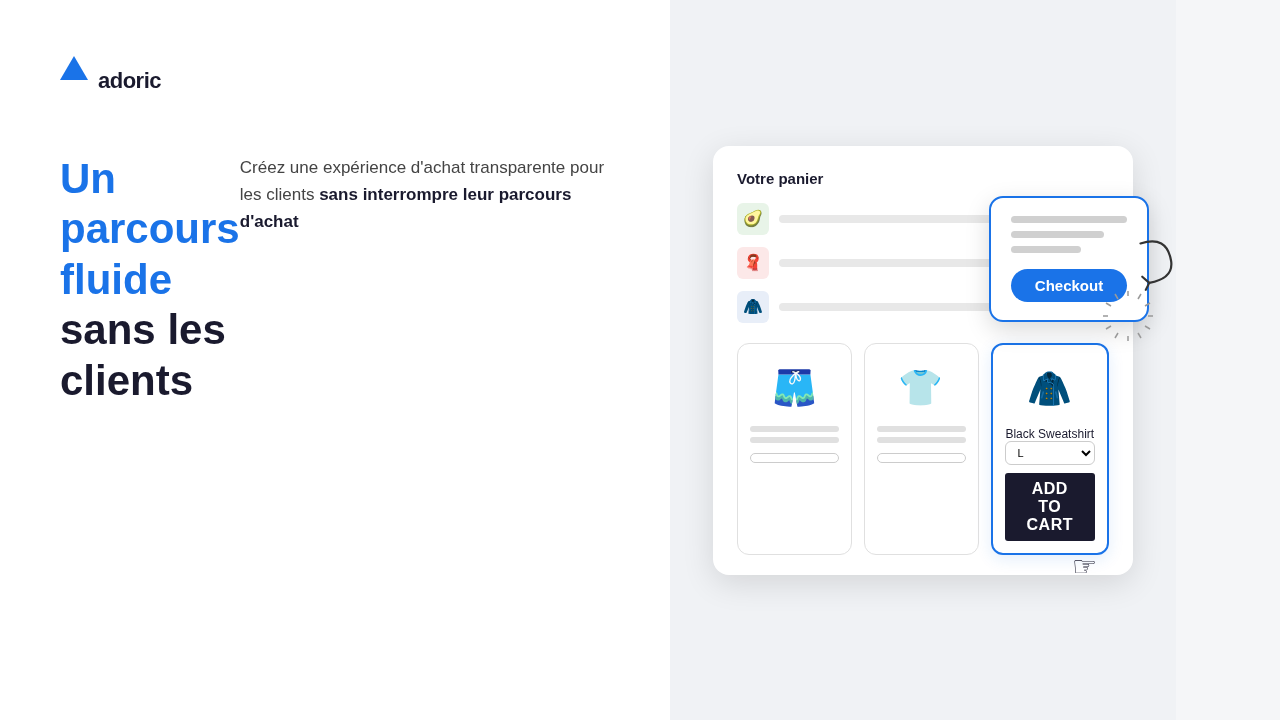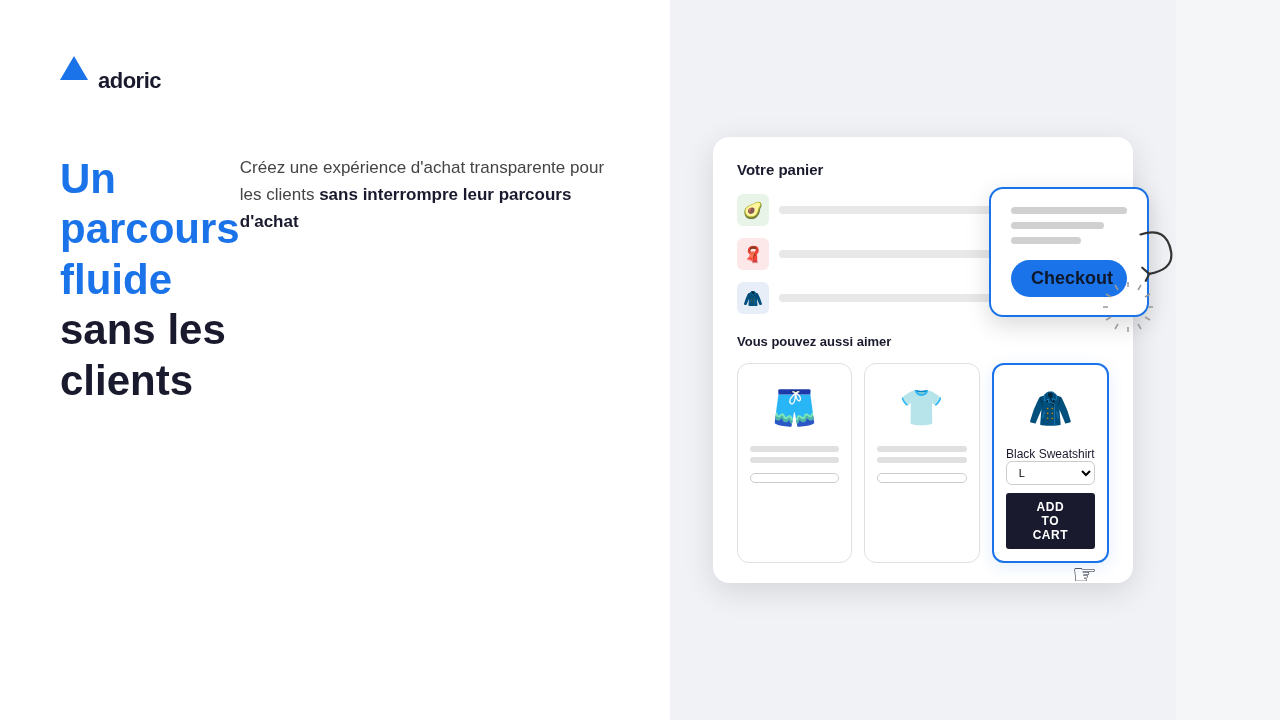--- a/index.html
+++ b/index.html
@@ -178,25 +178,25 @@
       border-radius: 4px;
       background: #d0d0d0;
     }
 
     .checkout-line.long { width: 100%; }
     .checkout-line.medium { width: 80%; }
     .checkout-line.short { width: 60%; }
 
     .checkout-btn {
       background: #1a73e8;
-      color: #0f172a;
+      color: #ffffff;
       border: none;
       border-radius: 20px;
       padding: 8px 20px;
-      font-size: 18px;
+      font-size: 15px;
       font-weight: 600;
       cursor: pointer;
       width: 100%;
     }
 
     
     .arrow-container {
       position: absolute;
       right: -55px;
       top: 80px;
@@ -290,21 +290,21 @@
       background: #fff;
       cursor: pointer;
     }
 
     .add-to-cart-btn {
       background: #1a1a2e;
       color: #fff;
       border: none;
       border-radius: 3px;
       padding: 7px 22px;
-      font-size: 12px;
+      font-size: 16px;
       font-weight: 600;
       cursor: pointer;
       width: 100%;
       letter-spacing: 0.5px;
     }
 
     
     .cursor {
       position: absolute;
       bottom: -30px;
@@ -358,21 +358,20 @@
         <div class="cart-item-bar"></div>
         <div class="cart-item-price"></div>
       </div>
       <div class="cart-item">
         <div class="cart-item-icon blue-bg">🧥</div>
         <div class="cart-item-bar"></div>
         <div class="cart-item-price"></div>
       </div>
     </div>
 
-    <div class="recommendations-title">Vous pouvez aussi aimer</div>
 
     <div class="product-cards">
 
       <div class="product-card">
         <div class="product-img">🩳</div>
         <div class="product-lines">
           <div class="product-line long"></div>
           <div class="product-line medium"></div>
         </div>
         <button class="product-btn"></button>

